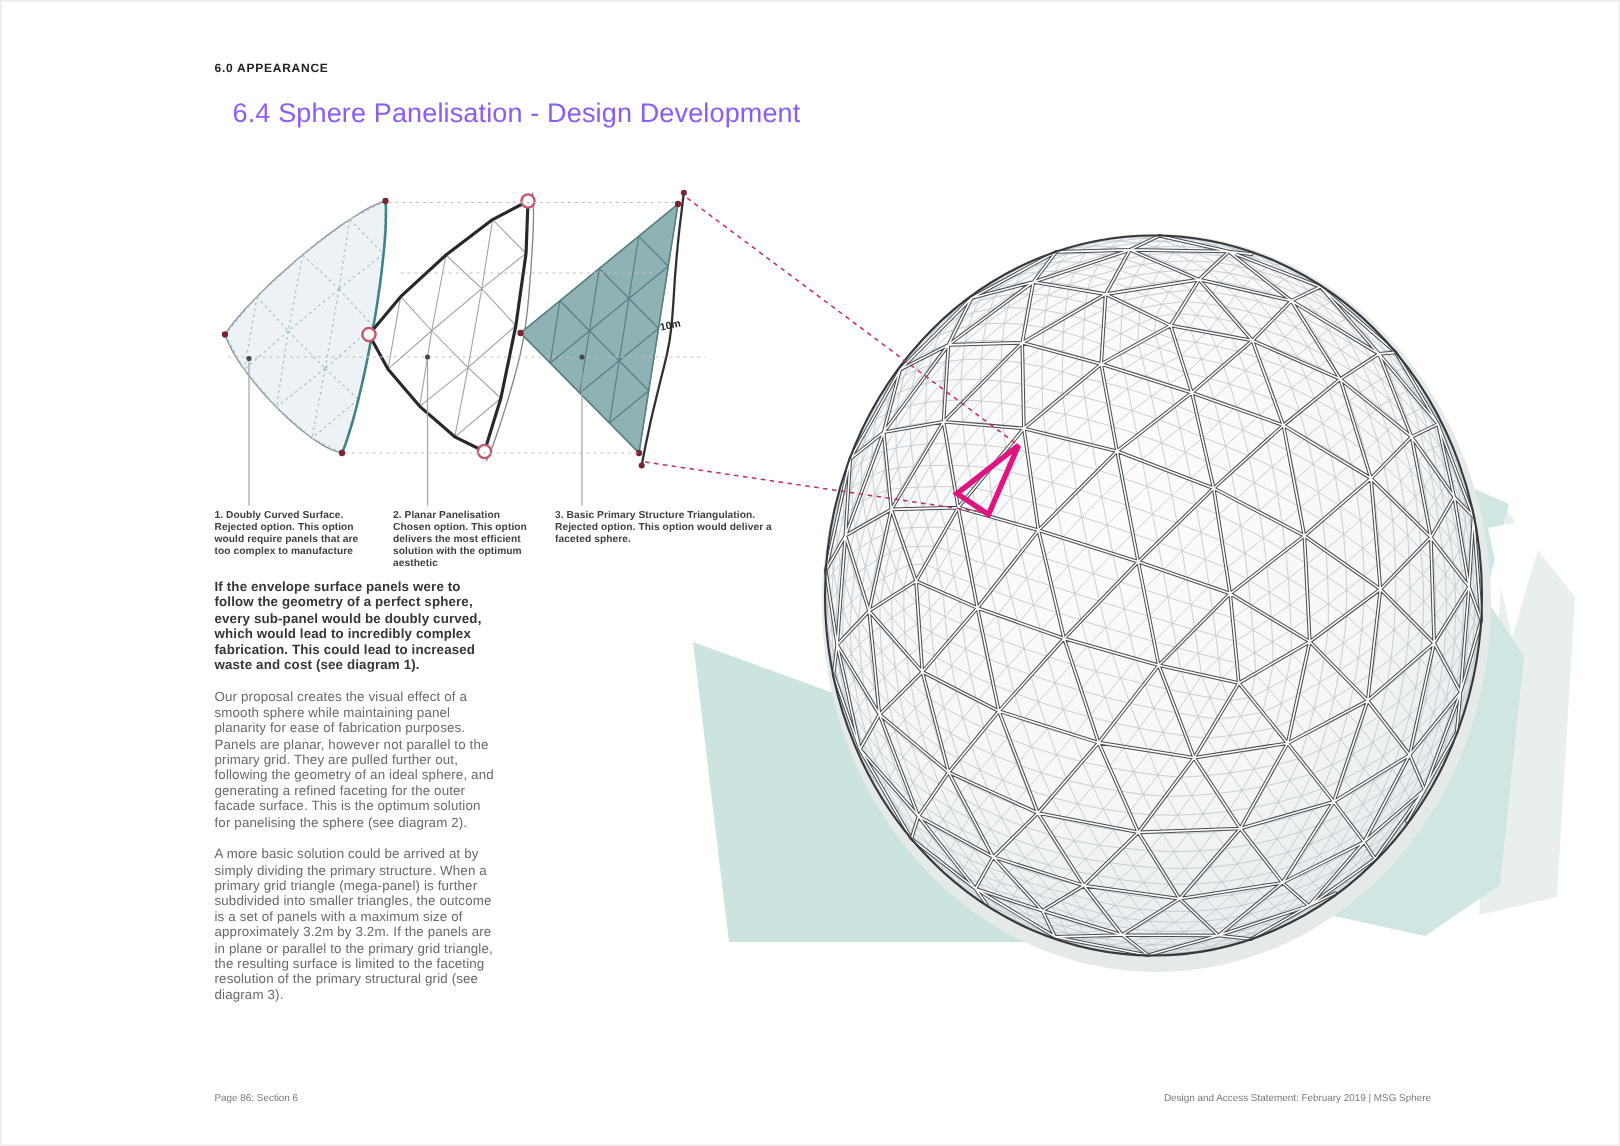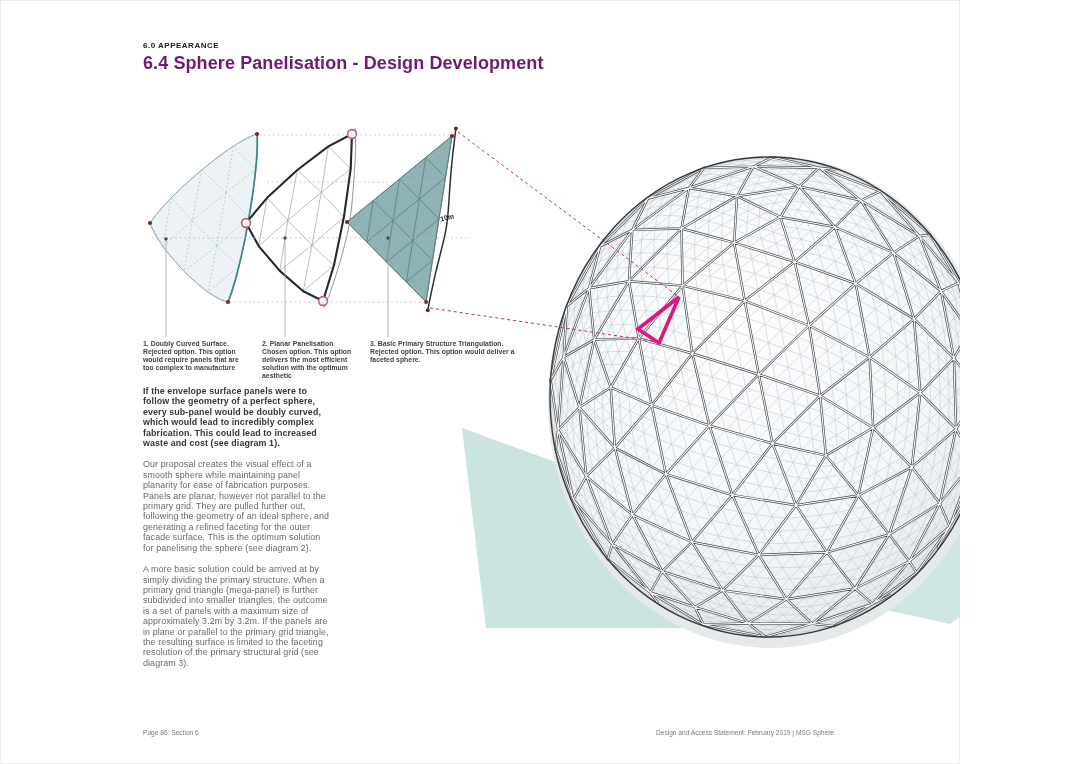--- a/index.html
+++ b/index.html
@@ -1,20 +1,20 @@
 <!DOCTYPE html>
 <html><head>
 <meta charset="utf-8">
 <style>
   html,body{margin:0;padding:0;background:#ffffff}
-  .page{position:relative;width:960px;height:764px;background:#ffffff;overflow:hidden;
+  .page{position:relative;width:1080px;height:764px;background:#ffffff;overflow:hidden;
         font-family:"Liberation Sans","DejaVu Sans",sans-serif;box-shadow:inset 0 0 0 1px #e9ebec}
   #fig{position:absolute;left:0;top:0}
   .eyebrow{position:absolute;left:143px;top:41px;font-size:8px;font-weight:700;letter-spacing:.5px;color:#232021}
-  .title{position:absolute;left:143px;top:53px;margin:0;font-size:18px;font-weight:700;color:#701a75;letter-spacing:.1px}
+  .title{position:absolute;left:143px;top:53px;margin:12px;font-size:18px;font-weight:400;color:#8b5cf6;letter-spacing:.1px}
   .cap{position:absolute;top:340px;font-size:6.8px;font-weight:700;line-height:8px;color:#3b3f42;letter-spacing:.05px}
   .cap1{left:143px;width:104px}
   .cap2{left:262px;width:96px}
   .cap3{left:370px;width:160px}
   .dim{position:absolute;left:440px;top:214px;font-size:7px;font-weight:700;color:#232528;transform:rotate(-12deg)}
   .bodycol{position:absolute;left:143px;top:386px;width:204px}
   .bodycol p{margin:0 16px 11px 0;font-size:8.9px;line-height:10.4px;color:#67696e;letter-spacing:.1px}
   .bodycol p.em{color:#33363a;font-weight:700}
   .foot-l{position:absolute;left:143px;top:729px;font-size:6.6px;color:#77797c}
   .foot-r{position:absolute;right:126px;top:729px;font-size:6.6px;color:#77797c}

